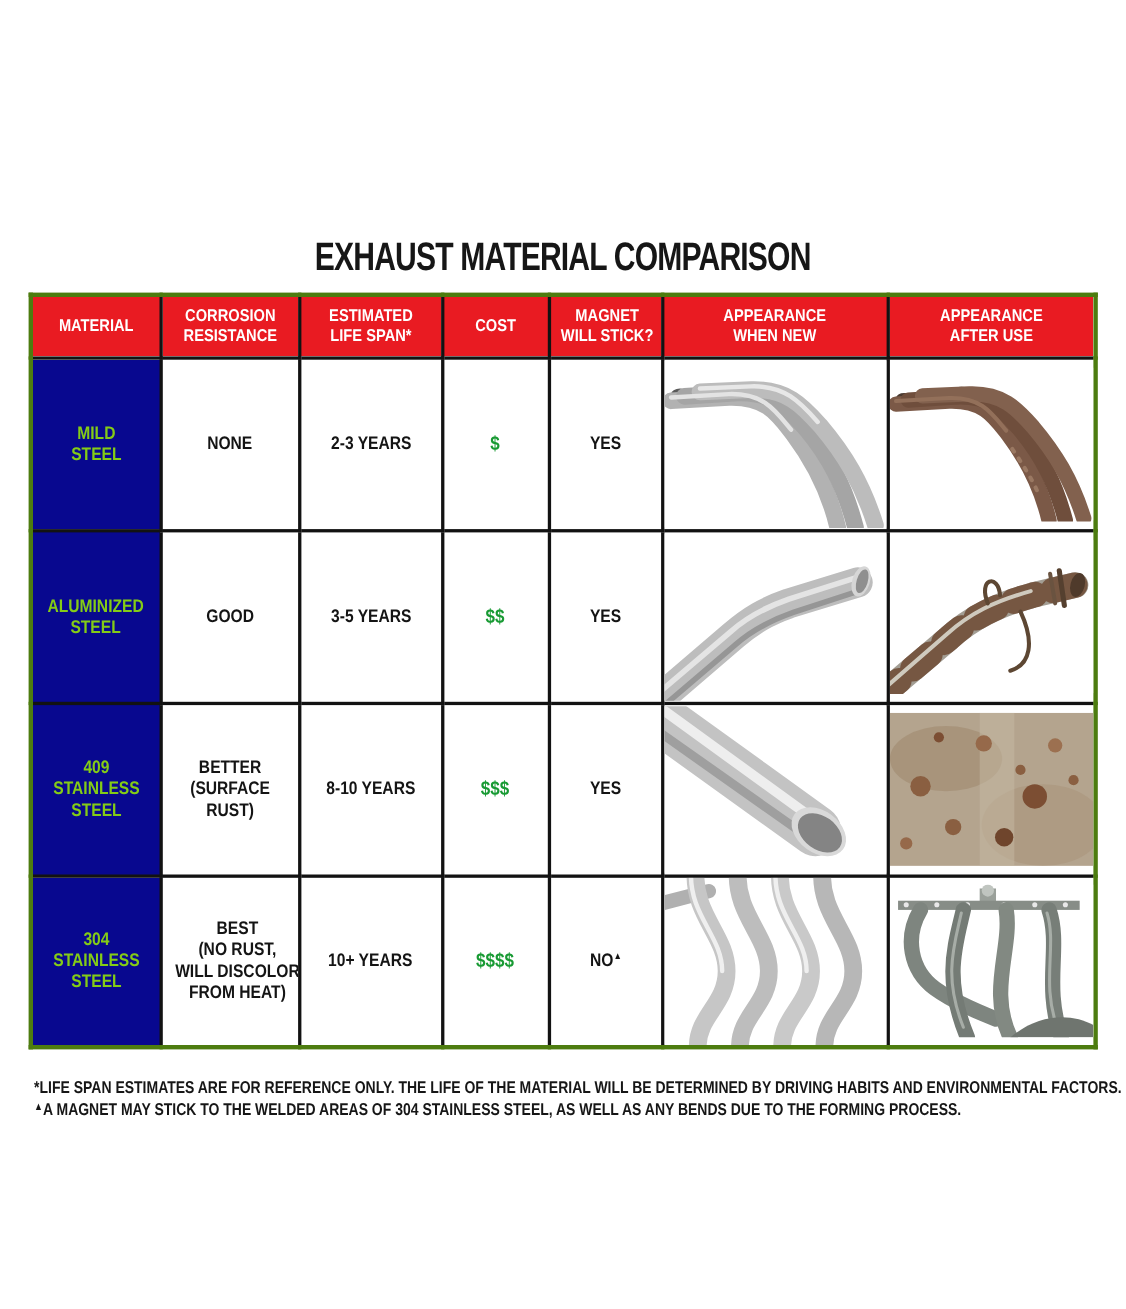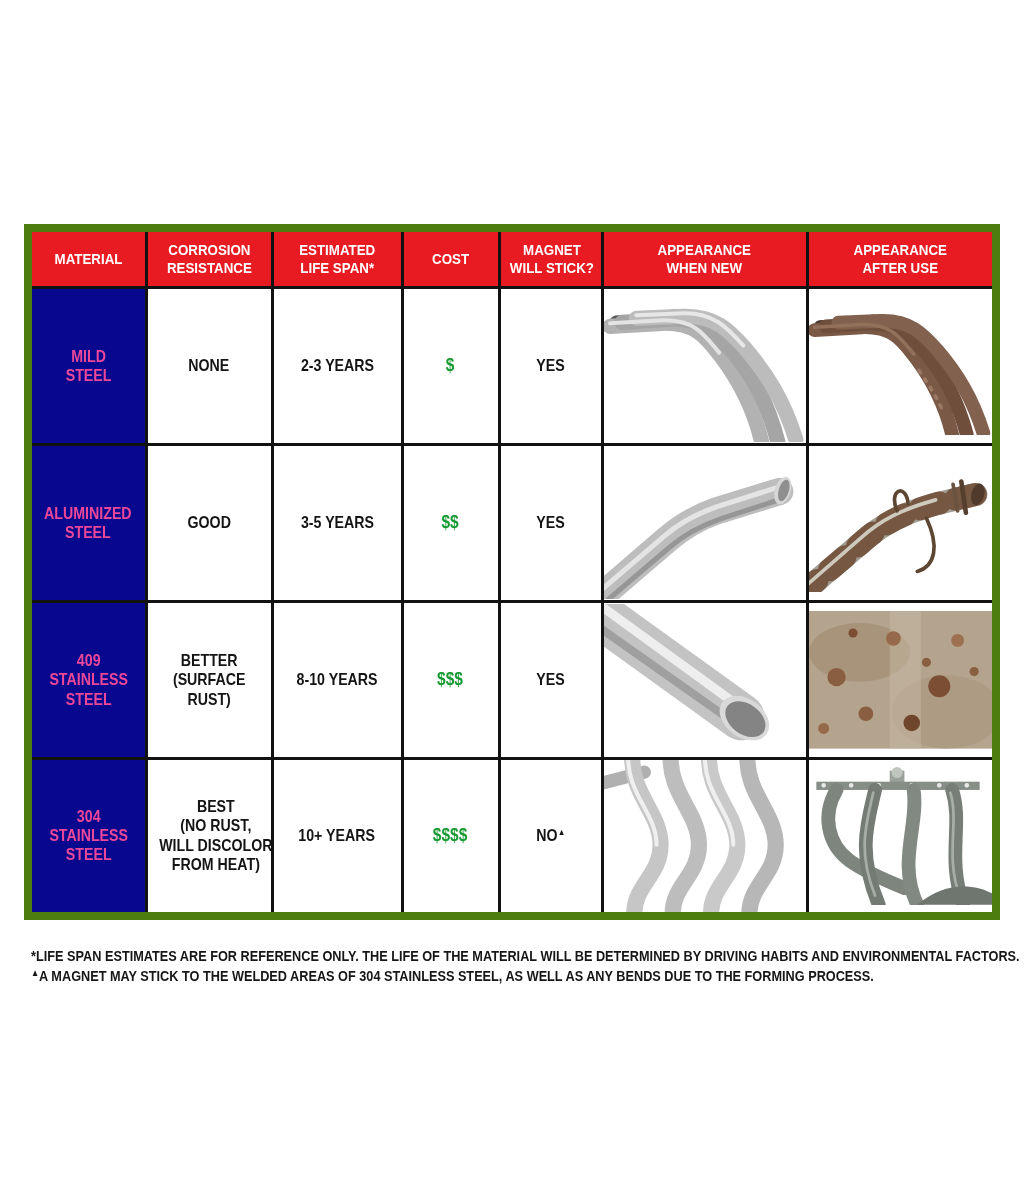--- a/index.html
+++ b/index.html
@@ -2,25 +2,25 @@
 <html><head>
 <meta charset="utf-8">
 <style>
   html,body{margin:0;padding:0;background:#ffffff;}
   body{width:1024px;height:1190px;font-family:"Liberation Sans",sans-serif;}
   .page{width:1024px;height:1190px;background:#fff;box-sizing:border-box;padding-top:212px;position:relative;}
   .title-wrap{text-align:center;margin-bottom:9px;}
   .title{display:inline-block;font-size:36px;font-weight:bold;color:#161616;white-space:nowrap;
          transform:scaleX(0.76);transform-origin:center;letter-spacing:-1px;}
   table.cmp{border-collapse:collapse;margin:12px auto;width:968px;table-layout:fixed;background:#fff;
-            border:8px solid #4d7c0f;}
+            border:4px solid #4d7c0f;}
   .cmp th,.cmp td{border:3px solid #121212;text-align:center;vertical-align:middle;padding:2px;overflow:hidden;}
   .cmp th{background:#e91b22;color:#ffffff;height:50px;}
   .cmp td{font-weight:bold;color:#141414;}
-  td.mat{background:#08088f;color:#ec4899;}
+  td.mat{background:#08088f;color:#84cc16;}
   .ct{display:inline-block;white-space:pre;transform:scaleX(0.86);transform-origin:center;
       line-height:1.18;font-weight:bold;}
   th .ct{font-size:15.5px;}
   td .ct{font-size:16.5px;}
   td.cost .ct{color:#189a33;font-size:18px;}
   sup.tri{font-size:9px;vertical-align:6px;line-height:0;}
   tr.r1,tr.r2,tr.r3{height:157px;}
   tr.r4{height:151px;}
   td.photo{padding:0;background:#fff;}
   td.photo svg{display:block;width:100%;height:100%;}
@@ -28,20 +28,23 @@
   .fn{white-space:nowrap;font-weight:bold;font-size:15.5px;color:#161616;line-height:1.35;
       transform:scaleX(0.82);transform-origin:0 50%;}
   .fn .mk{font-weight:bold;}
   .fn .mk.tri{font-size:10px;vertical-align:5px;}
 </style>
 </head>
 <body>
 
 <div class="page">
 
+  <div class="title-wrap">
+    <div class="title">EXHAUST MATERIAL COMPARISON</div>
+  </div>
 
   <table class="cmp">
     <colgroup>
       <col style="width:118px">
         <col style="width:126px">
         <col style="width:130px">
       <col style="width:97px">
         <col style="width:103px">
         <col style="width:205px">
         <col style="width:189px">

